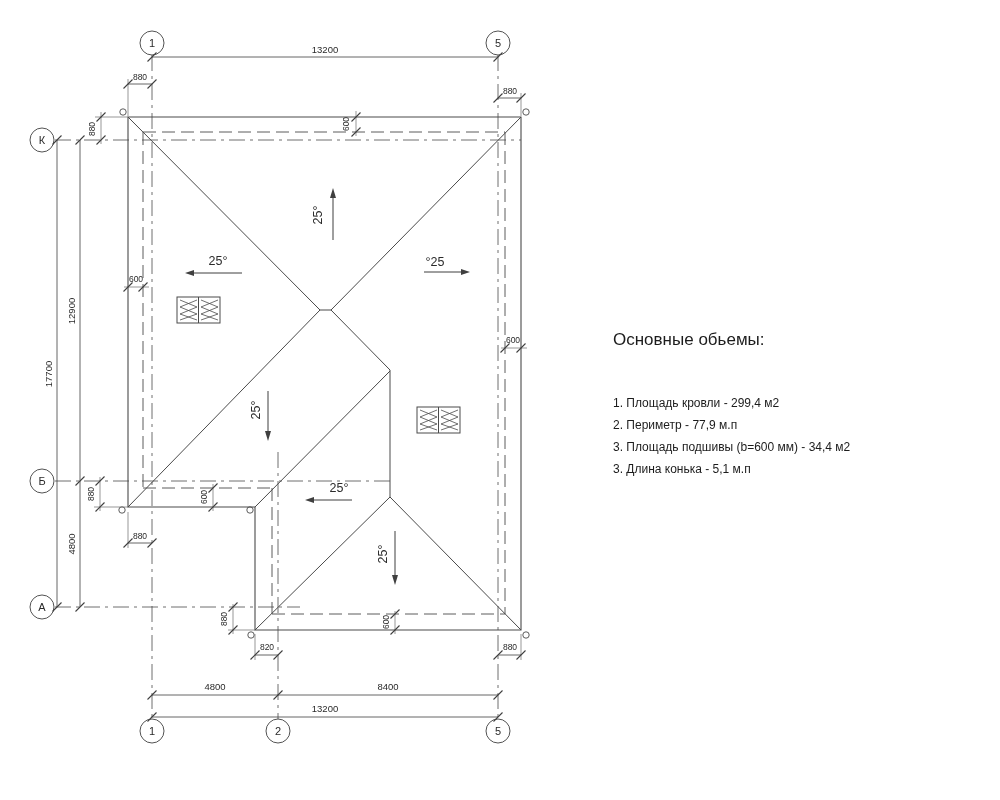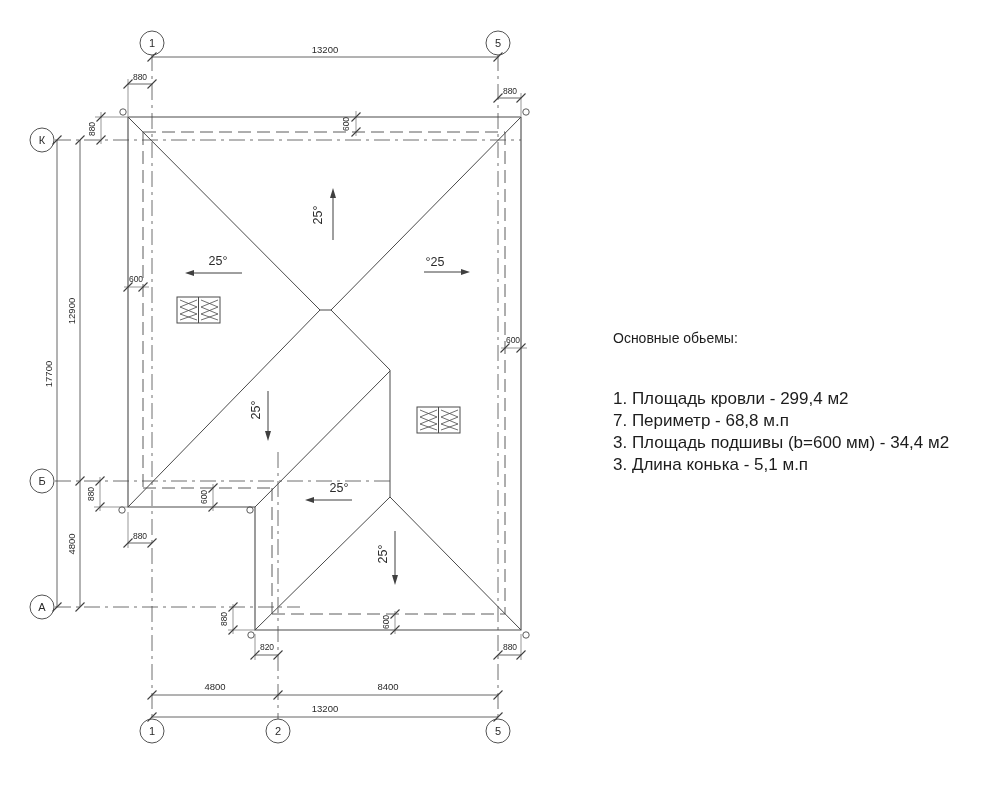--- a/index.html
+++ b/index.html
@@ -4,22 +4,22 @@
 <style>
   html,body{margin:0;padding:0;background:#ffffff;}
   body{width:1000px;height:800px;position:relative;font-family:"Liberation Sans",sans-serif;overflow:hidden;}
   .canvas{position:absolute;left:0;top:0;}
   svg text{fill:#2a2a2a;font-family:"Liberation Sans",sans-serif;}
   .dimtxt{font-size:8.5px;}
   .dimtxt-main{font-size:9.5px;}
   .axtxt{font-size:11px;}
   .slopetxt{font-size:12.5px;}
   .summary{position:absolute;left:613px;top:330px;width:380px;color:#1c1c1c;}
-  .summary-title{font-size:14px;margin:0 0 42px 0;}
-  .summary-list{font-size:17px;line-height:22px;}
+  .summary-title{font-size:17px;margin:0 0 42px 0;}
+  .summary-list{font-size:12px;line-height:22px;}
   .summary-item{white-space:nowrap;}
 </style>
 </head>
 <body>
 
 <svg class="canvas" width="1000" height="800" viewBox="0 0 1000 800">
   <defs>
     <g id="tick">
         <line x1="-4.5" y1="4.5" x2="4.5" y2="-4.5" stroke="#3f3f3f" stroke-width="1.1"></line>
       </g>
@@ -250,17 +250,17 @@
         <circle cx="498" cy="731" r="12"></circle>
         <text class="axtxt" x="498" y="735" stroke="none" fill="#1c1c1c">5</text>
       </g>
   </g>
 </svg>
 
 <div class="summary">
   <p class="summary-title">Основные обьемы:</p>
   <div class="summary-list">
     <div class="summary-item">1. Площадь кровли - 299,4 м2</div>
-    <div class="summary-item">7. Периметр  - 68,8 м.п</div>
+    <div class="summary-item">2. Периметр  - 77,9 м.п</div>
     <div class="summary-item">3. Площадь подшивы (b=600 мм) - 34,4 м2</div>
     <div class="summary-item">3. Длина конька - 5,1 м.п</div>
   </div>
 </div>
 
 </body></html>

